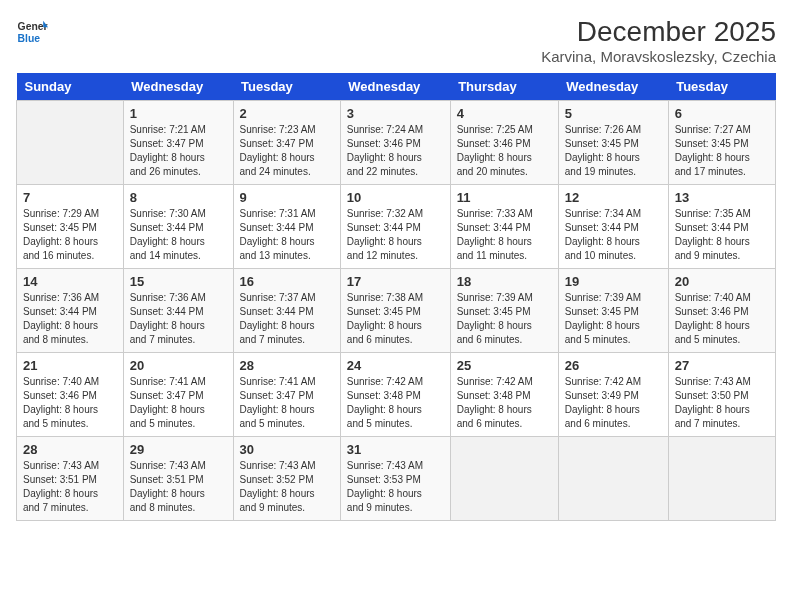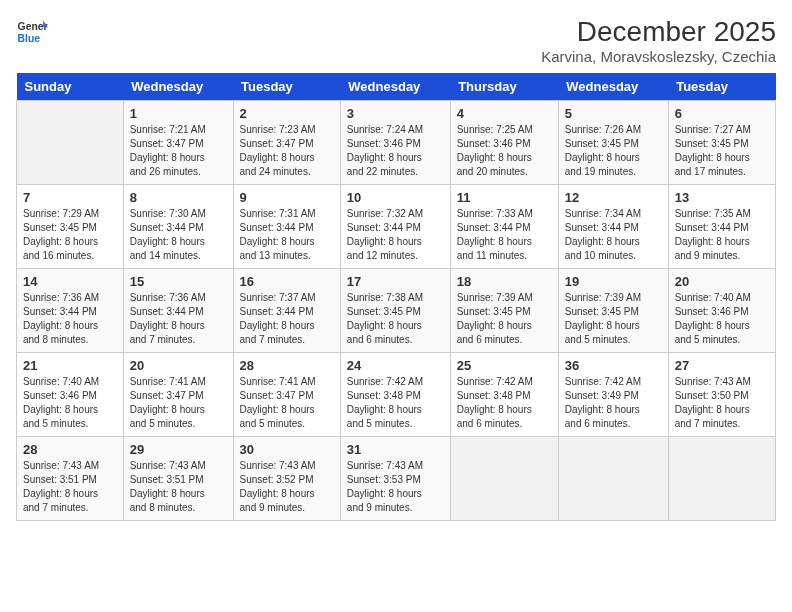--- a/index.html
+++ b/index.html
@@ -212,21 +212,21 @@
         </td>
         <td>
           <span class="day-num">24</span>
           <div class="day-info">Sunrise: 7:42 AM<br>Sunset: 3:48 PM<br>Daylight: 8 hours<br>and 5 minutes.</div>
         </td>
         <td>
           <span class="day-num">25</span>
           <div class="day-info">Sunrise: 7:42 AM<br>Sunset: 3:48 PM<br>Daylight: 8 hours<br>and 6 minutes.</div>
         </td>
         <td>
-          <span class="day-num">36</span>
+          <span class="day-num">26</span>
           <div class="day-info">Sunrise: 7:42 AM<br>Sunset: 3:49 PM<br>Daylight: 8 hours<br>and 6 minutes.</div>
         </td>
         <td>
           <span class="day-num">27</span>
           <div class="day-info">Sunrise: 7:43 AM<br>Sunset: 3:50 PM<br>Daylight: 8 hours<br>and 7 minutes.</div>
         </td>
       </tr>
       <tr>
         <td>
           <span class="day-num">28</span>

